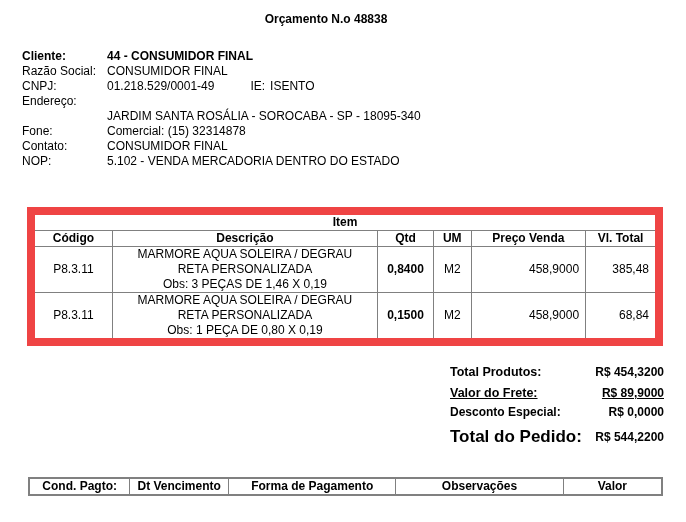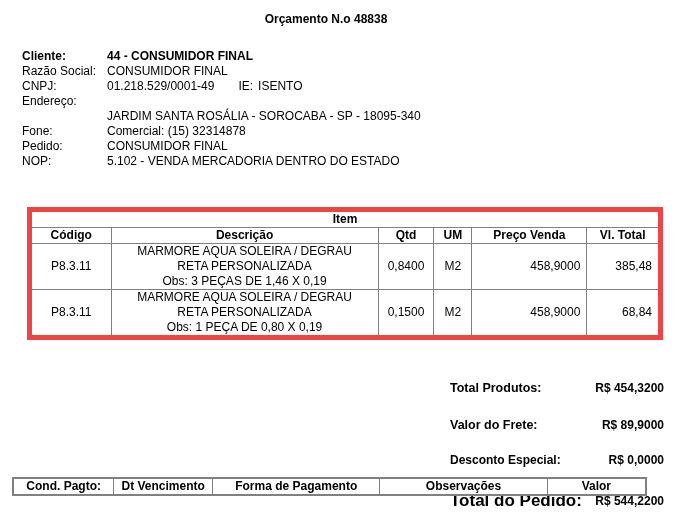--- a/index.html
+++ b/index.html
@@ -4,47 +4,47 @@
 <style>
   html, body { margin:0; padding:0; background:#ffffff; }
   body { width:686px; height:522px; position:relative; overflow:hidden;
          font-family:"Liberation Sans", sans-serif; font-size:12px; color:#000; }
   .title { position:absolute; top:12px; left:0; width:652px; text-align:center;
            font-weight:bold; font-size:12px; }
   .client { position:absolute; top:49px; left:22px; }
   .crow { height:15px; line-height:15px; display:flex; white-space:nowrap; }
   .crow .lbl { width:85px; }
   .crow.bold { font-weight:bold; }
-  .ie { margin-left:24px; }
+  .ie { margin-left:36px; }
 
   table.items { position:absolute; top:207px; left:27px; width:636px;
-                border-collapse:collapse; border:5px solid #ef4444; }
+                border-collapse:collapse; border:8px solid #ef4444; }
   table.items td, table.items th { border:1px solid #808080; padding:0 6px;
                 font-size:12px; }
   table.items th { font-weight:bold; height:15px; line-height:15px; }
   table.items td { height:45px; line-height:15px; vertical-align:middle; }
-  .c { text-align:center; }
+  .c { text-align:center;font-weight:bold; }
   .r { text-align:right; }
   .l { text-align:center; }
 
   .totals { position:absolute; left:450px; top:364px; width:214px; }
-  .trow { display:flex; justify-content:space-between; white-space:nowrap;margin-top:16px; }
+  .trow { display:flex; justify-content:space-between; white-space:nowrap; }
   .trow .tl { font-weight:bold; }
   .t1 { height:21px; line-height:16px; font-size:12px; }
   .t1 .tl { font-size:12.5px; }
-  .t2 { height:19px; line-height:16px; }
+  .t2 { height:19px; line-height:16px;text-decoration:underline; }
   .t2 .tl { font-size:12.5px; }
   .t3 { height:21px; line-height:16px; }
   .t3 .tl { font-weight:bold; }
   .t3 .tv { font-weight:bold; }
   .t4 { height:24px; line-height:24px; }
   .t4 .tl { font-size:17px; }
   .t1 .tv, .t2 .tv { font-weight:bold; }
 
-  table.pay { position:absolute; top:477px; left:12px; width:635px;
+  table.pay { position:absolute; top:477px; left:28px; width:635px;
               border-collapse:collapse; border:2px solid #808080; }
   table.pay td, table.pay th { border:1px solid #808080; padding:0 4px;
               height:15px; line-height:15px; font-size:12px; }
   table.pay th { font-weight:bold; }
 </style>
 </head>
 <body>
 
 <div class="title">Orçamento N.o 48838</div>
 
@@ -68,21 +68,21 @@
   </div>
   <div class="crow">
     <span class="lbl"></span>
     <span>JARDIM SANTA ROSÁLIA - SOROCABA - SP - 18095-340</span>
   </div>
   <div class="crow">
     <span class="lbl">Fone:</span>
     <span>Comercial: (15) 32314878</span>
   </div>
   <div class="crow">
-    <span class="lbl">Pedido:</span>
+    <span class="lbl">Contato:</span>
     <span>CONSUMIDOR FINAL</span>
   </div>
   <div class="crow">
     <span class="lbl">NOP:</span>
     <span>5.102 - VENDA MERCADORIA DENTRO DO ESTADO</span>
   </div>
 </div>
 
 <table class="items">
   <colgroup>

